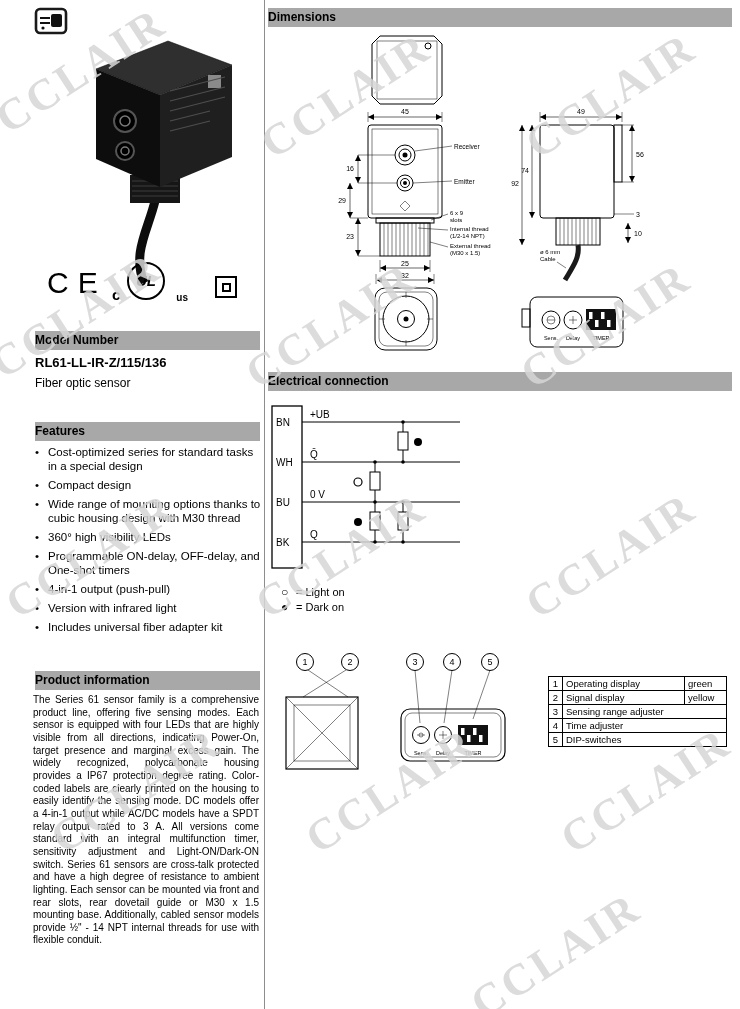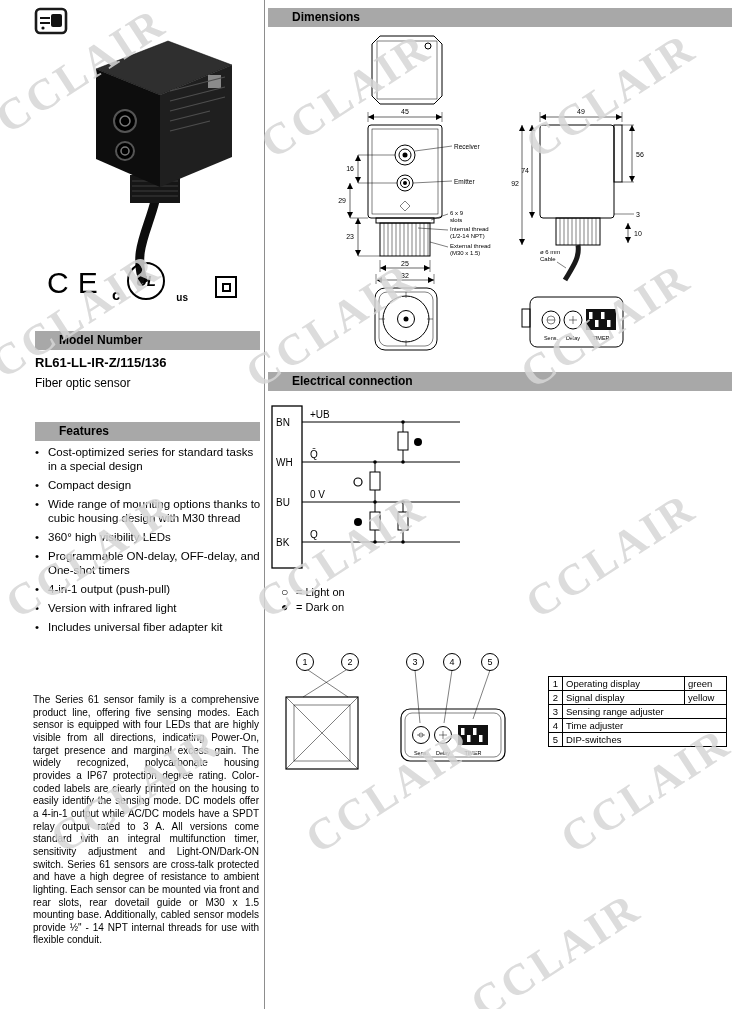--- a/index.html
+++ b/index.html
@@ -2,21 +2,21 @@
 <html><head>
 <meta charset="utf-8">
 <style>
   * { margin:0; padding:0; box-sizing:border-box; }
   html,body { background:#eee; }
   .page { position:relative; width:740px; height:1009px; background:#fff;
           font-family:"Liberation Sans",sans-serif; color:#000; overflow:hidden; margin:0 auto; }
 
   
   .bar { position:absolute; background:#a8a8a8; height:19px; font-size:12px; font-weight:bold;
-         line-height:19px; padding-left:24px; }
+         line-height:19px; padding-left:0; }
   .left-bar { left:35px; width:225px; }
   .right-bar { left:268px; width:464px; }
 
   .divider { position:absolute; left:264px; top:0; width:1px; height:1009px; background:#8d8d8d; }
 
   
   .model-number { position:absolute; left:35px; top:355px; font-size:13px; font-weight:bold; }
   .model-type   { position:absolute; left:35px; top:376px; font-size:12px; }
   .model-cable  { position:absolute; left:35px; top:397px; font-size:15px;margin-top:28px; }
 
@@ -146,20 +146,21 @@
     <div class="feature">
         <span class="bullet">•</span>
         <span>Version with infrared light</span>
       </div>
     <div class="feature">
         <span class="bullet">•</span>
         <span>Includes universal fiber adapter kit</span>
       </div>
   </div>
 
+  <div class="bar left-bar" style="top:671px">Product information</div>
   <div class="prodinfo">The Series 61 sensor family is a comprehensive product line, offering five sensing modes. Each sensor is equipped with four LEDs that are highly visible from all directions, indicating Power-On, target presence and marginal excess gain. The widely recognized, polycarbonate housing provides a IP67 protection degree rating. Color-coded labels are clearly printed on the housing to easily identify the sensing mode. DC models offer a 4-in-1 output while AC/DC models have a SPDT relay output rated to 3 A. All versions come standard with an integral multifunction timer, sensitivity adjustment and Light-ON/Dark-ON switch. Series 61 sensors are cross-talk protected and have a high degree of resistance to ambient lighting. Each sensor can be mounted via front and rear slots, rear dovetail guide or M30 x 1.5 mounting base. Additionally, cabled sensor models provide ½" - 14 NPT internal threads for use with flexible conduit.</div>
 
   <div class="bar right-bar" style="top:8px">Dimensions</div>
 
   <svg class="dims" width="464" height="338" viewBox="0 0 464 338">
     <defs>
       <marker id="ar1" markerWidth="6" markerHeight="6" refX="6" refY="3" orient="auto-start-reverse" markerUnits="userSpaceOnUse">
         <path d="M0,0 L6,3 L0,6 Z" fill="#000"></path>
       </marker>
     </defs>

